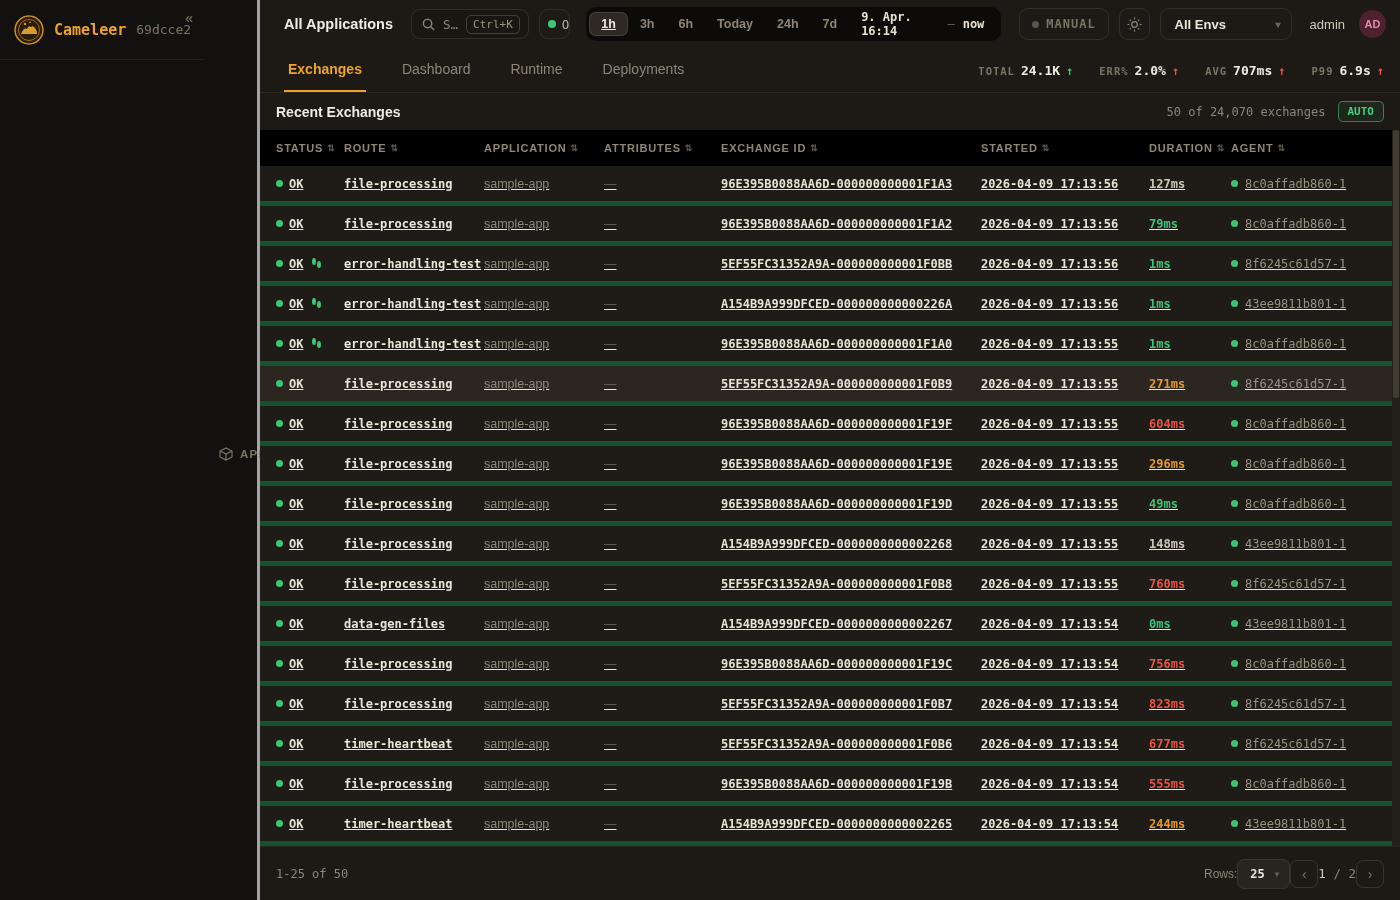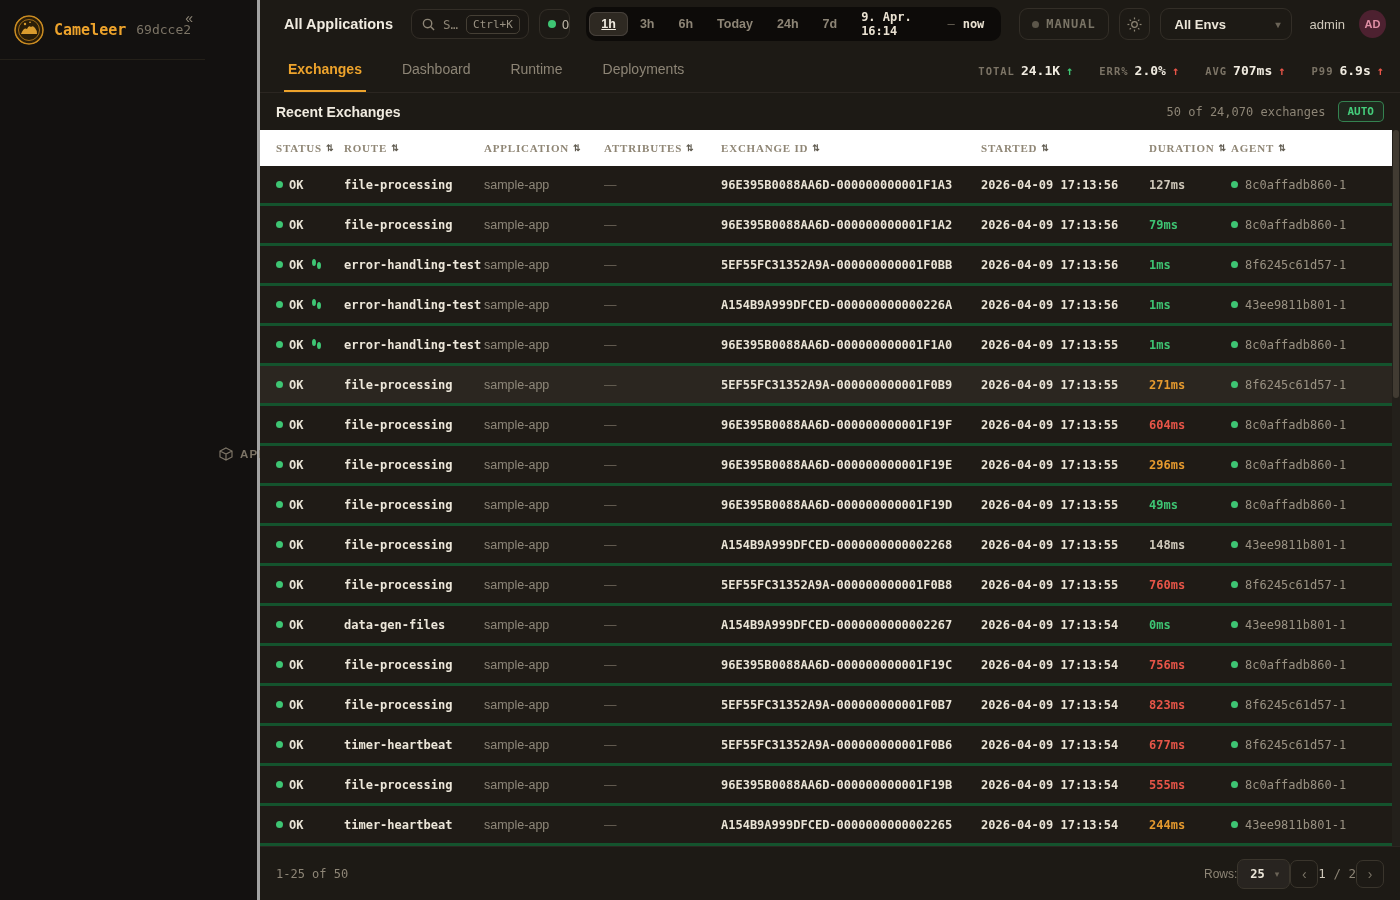--- a/index.html
+++ b/index.html
@@ -91,28 +91,28 @@
   .section-title { font-size:14px; font-weight:bold; color:#f0ebe0; }
   .section-right { margin-left:auto; display:flex; align-items:center; gap:12px; }
   .exch-count { font-family:"DejaVu Sans Mono", monospace; font-size:12px; color:#8d8576; }
   .auto-badge { font-family:"DejaVu Sans Mono", monospace; font-size:11px; font-weight:bold;
     color:#45cd7b; border:1px solid rgba(69,205,123,.55); background:rgba(69,205,123,.08);
     border-radius:5px; padding:3px 9px; cursor:pointer; }
 
   
   .table-wrap { position:relative; flex:1; overflow:hidden; }
   .thead { display:grid; grid-template-columns:84px 140px 120px 117px 260px 168px 82px 1fr;
-    height:36px; background:#ffffff; align-items:center;font-family:Liberation Serif, serif; }
+    height:36px; background:#000000; align-items:center; }
   .th { font-size:11px; font-weight:bold; letter-spacing:.8px; color:#8f8675;
     display:flex; align-items:center; gap:4px; cursor:pointer; white-space:nowrap; }
   .th .sort { color:#5f5a4f; font-size:9px; }
   .th:first-child { padding-left:16px; }
   .tbody { height:680px; overflow:hidden; }
   .row { display:grid; grid-template-columns:84px 140px 120px 117px 260px 168px 82px 1fr;
-    height:40px; align-items:center; border-bottom:3px solid #14532d; background:#1f1b16; cursor:pointer; }
+    height:40px; align-items:center; border-bottom:5px solid #14532d; background:#1f1b16; cursor:pointer;text-decoration:underline; }
   .row.row-highlighted { background:#2b2620; }
   .cell { font-size:12.5px; white-space:nowrap; overflow:hidden; }
   .cell-status { padding-left:16px; display:flex; align-items:center; gap:6px;
     font-family:"DejaVu Sans Mono", monospace; font-weight:bold; color:#e9e3d5; font-size:12px; }
   .cell-status .dot { width:7px; height:7px; }
   .cell-route { font-family:"DejaVu Sans Mono", monospace; font-weight:bold; color:#ece6d9; font-size:12px; }
   .cell-app { color:#8f887a; font-size:12.5px; }
   .cell-attr { color:#6b6457; }
   .cell-exid { font-family:"DejaVu Sans Mono", monospace; font-weight:bold; color:#e9e3d5; font-size:12px; }
   .cell-started { font-family:"DejaVu Sans Mono", monospace; font-weight:bold; color:#e9e3d5; font-size:12px; }

